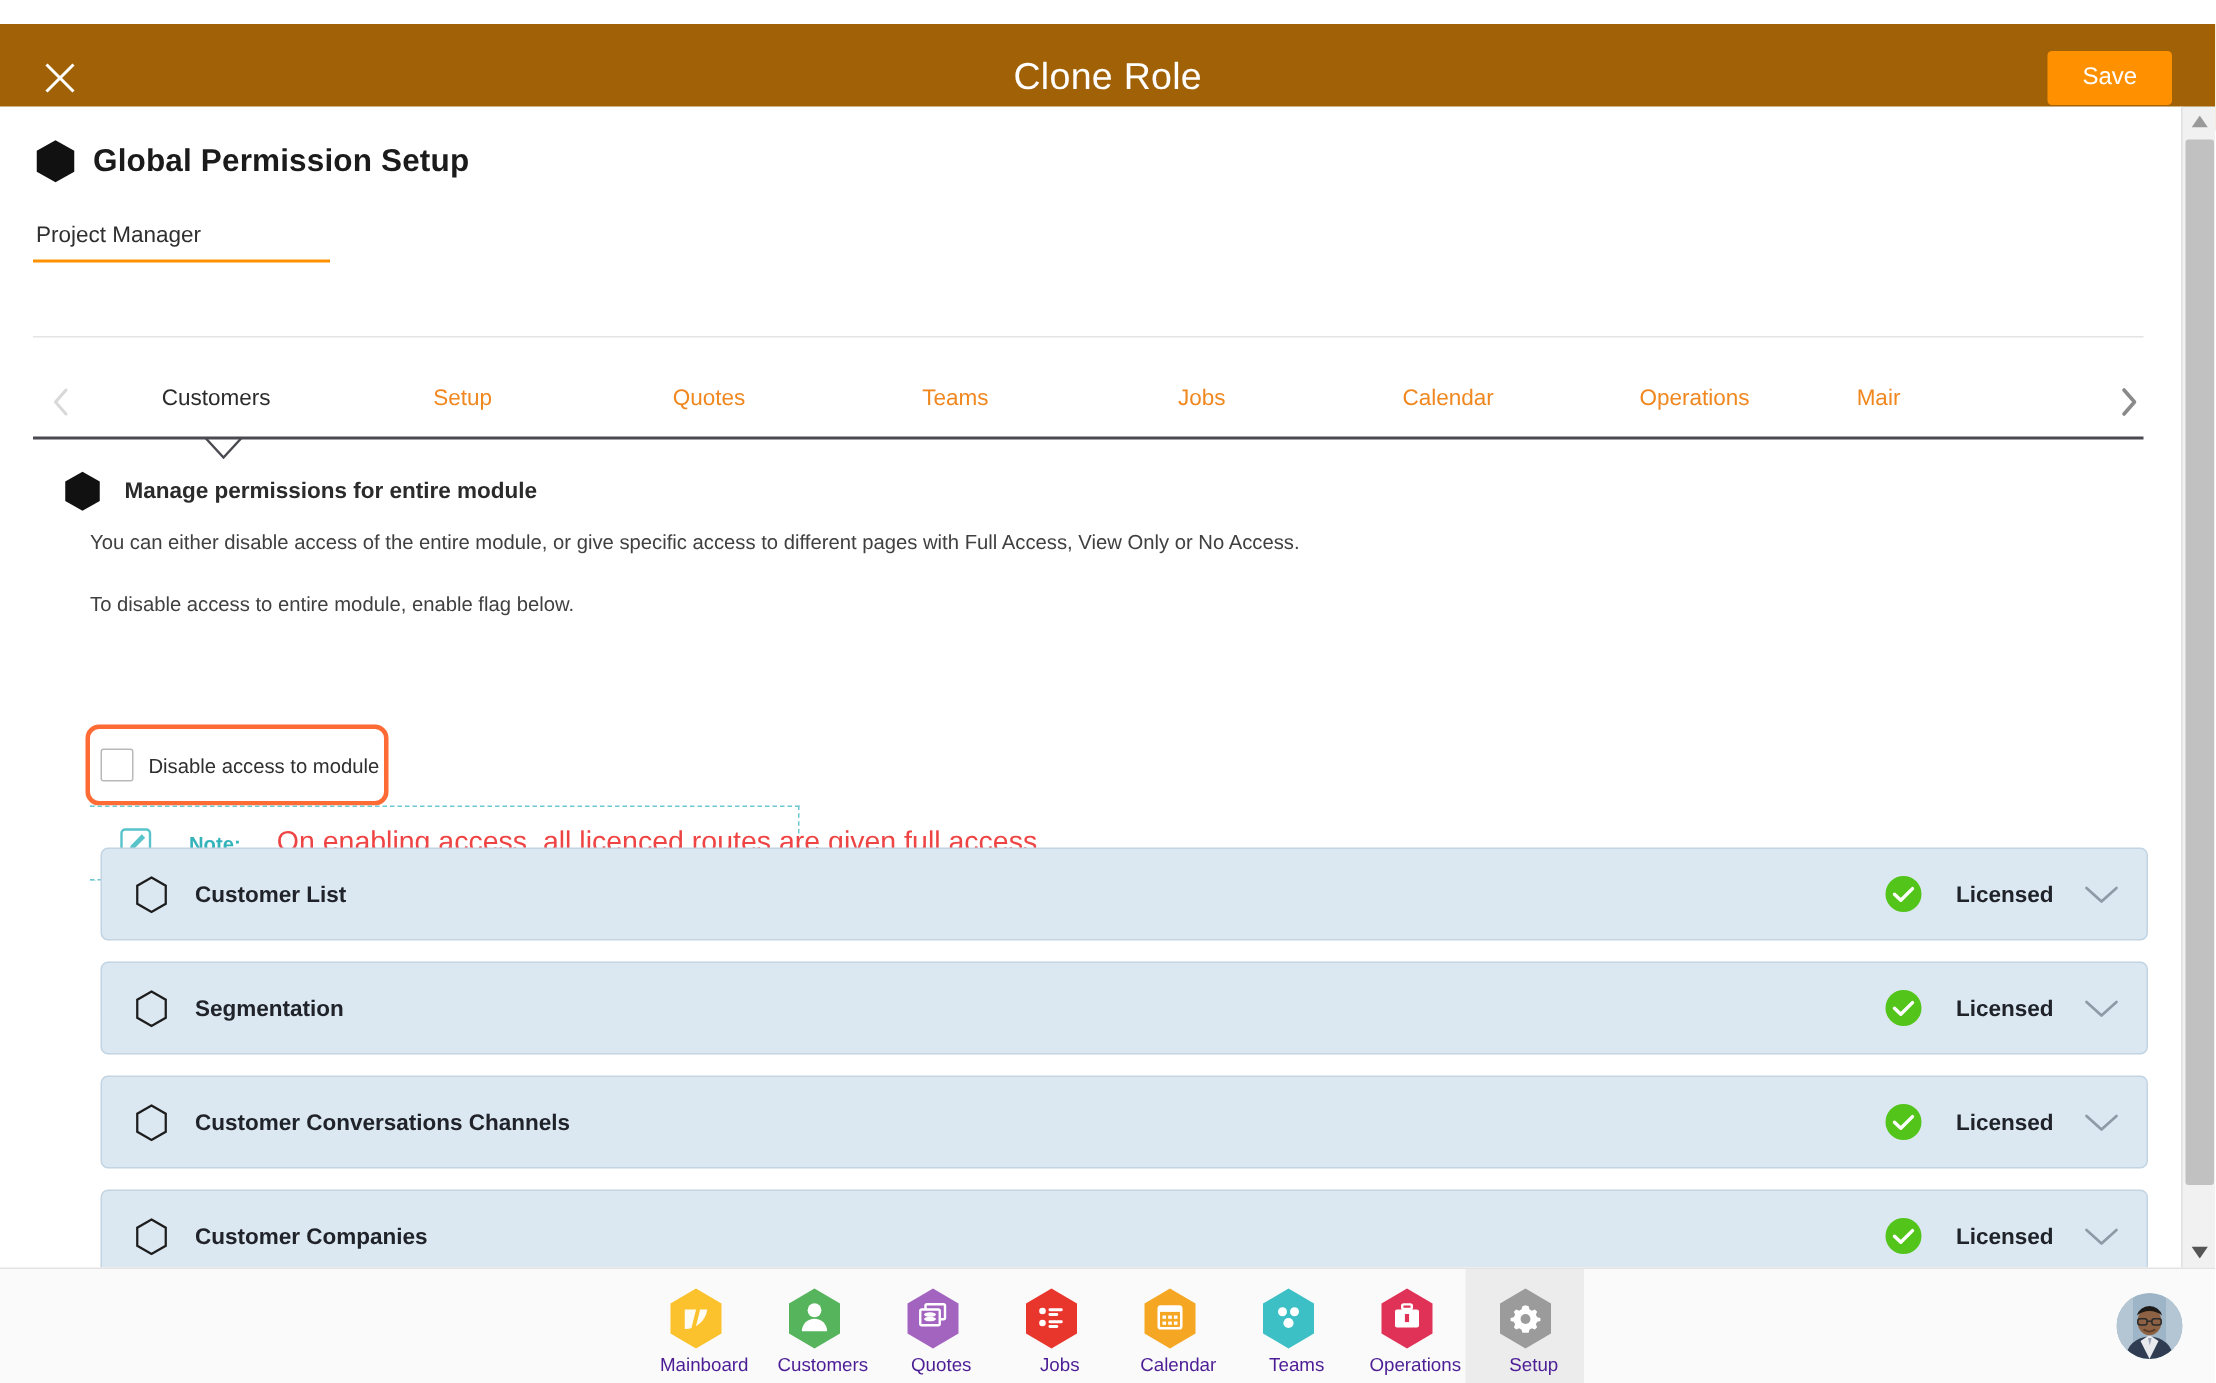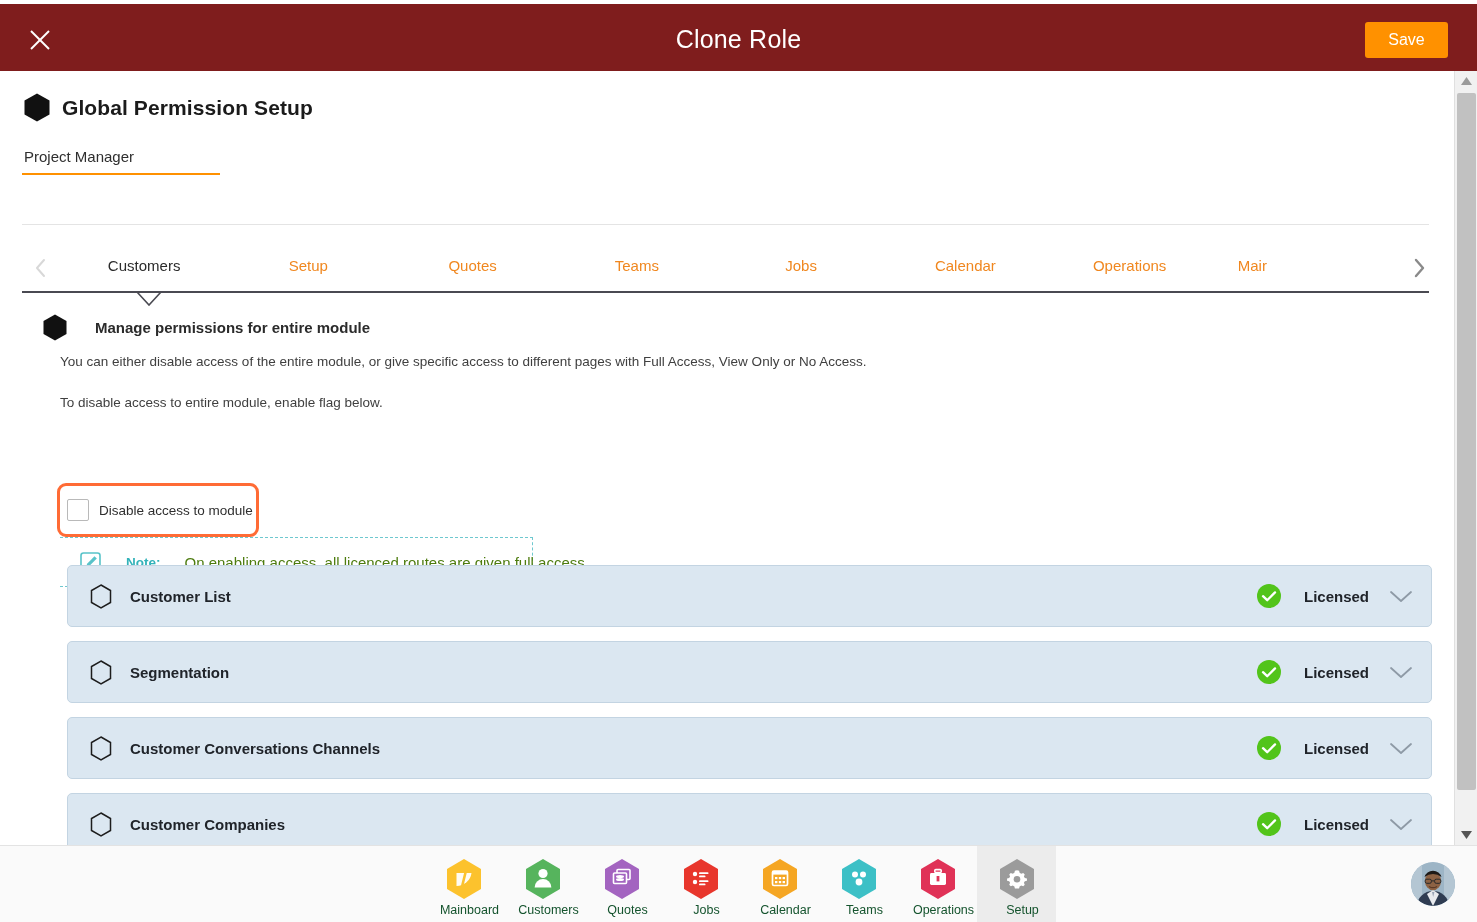--- a/index.html
+++ b/index.html
@@ -17,23 +17,23 @@
     position: relative;
     width: 1477px;
     height: 922px;
     background: #ffffff;
     overflow: hidden;
   }
 
   
   .topbar {
     position: absolute;
-    top: 4px; left: 0;
+    top: 16px; left: 0;
     width: 1477px; height: 71px;
-    background: #7f1d1d;
+    background: #a16207;
   }
   .close-btn {
     position: absolute;
     left: 22px; top: 18px;
     width: 36px; height: 36px;
     display: flex; align-items: center; justify-content: center;
     cursor: pointer;
   }
   .close-btn svg { display: block; }
   .topbar-title {
@@ -159,21 +159,21 @@
   .tab-caret {
     position: absolute;
     left: 136px; top: 51px;
     width: 26px; height: 14px;
   }
 
   
   .section-head {
     position: absolute;
     left: 24px; top: 243px;
-    display: flex; align-items: center; gap: 28px; padding-left: 19px;
+    display: flex; align-items: center; gap: 16px; padding-left: 19px;
   }
   .hex-solid-sm { width: 24px; height: 27px; display:block; }
   .section-title {
     font-size: 15px;
     font-weight: bold;
     color: #2b2b2b;
   }
   .section-desc {
     position: absolute;
     left: 60px;
@@ -228,22 +228,22 @@
     width: 4px; height: 50px;
     background: #3fb9c0;
   }
   .note-icon { width: 22px; height: 23px; display:block; flex:0 0 auto; }
   .note-label {
     color: #34b3ba;
     font-weight: bold;
     font-size: 13.5px;
   }
   .note-text {
-    color: #4d7c0f;
-    font-size: 15px;
+    color: #ef4444;
+    font-size: 19px;
     white-space: nowrap;
   }
 
   
   .rows {
     position: absolute;
     left: 22px; top: 494px;
     width: 1410px;
   }
   .perm-row {
@@ -333,21 +333,21 @@
     align-items: center;
     justify-content: center;
     gap: 3px;
     cursor: pointer;
     padding-top: 6px;
   }
   .nav-item.active { background: #ececec; }
   .nav-ico { width: 38px; height: 42px; display: block; }
   .nav-lbl {
     font-size: 12.5px;
-    color: #14532d;
+    color: #4c1d95;
     white-space: nowrap;
     margin-left: 12px;
   }
   .avatar {
     position: absolute;
     right: 22px; top: 16px;
     width: 44px; height: 44px;
     border-radius: 50%;
     overflow: hidden;
     cursor: pointer;

